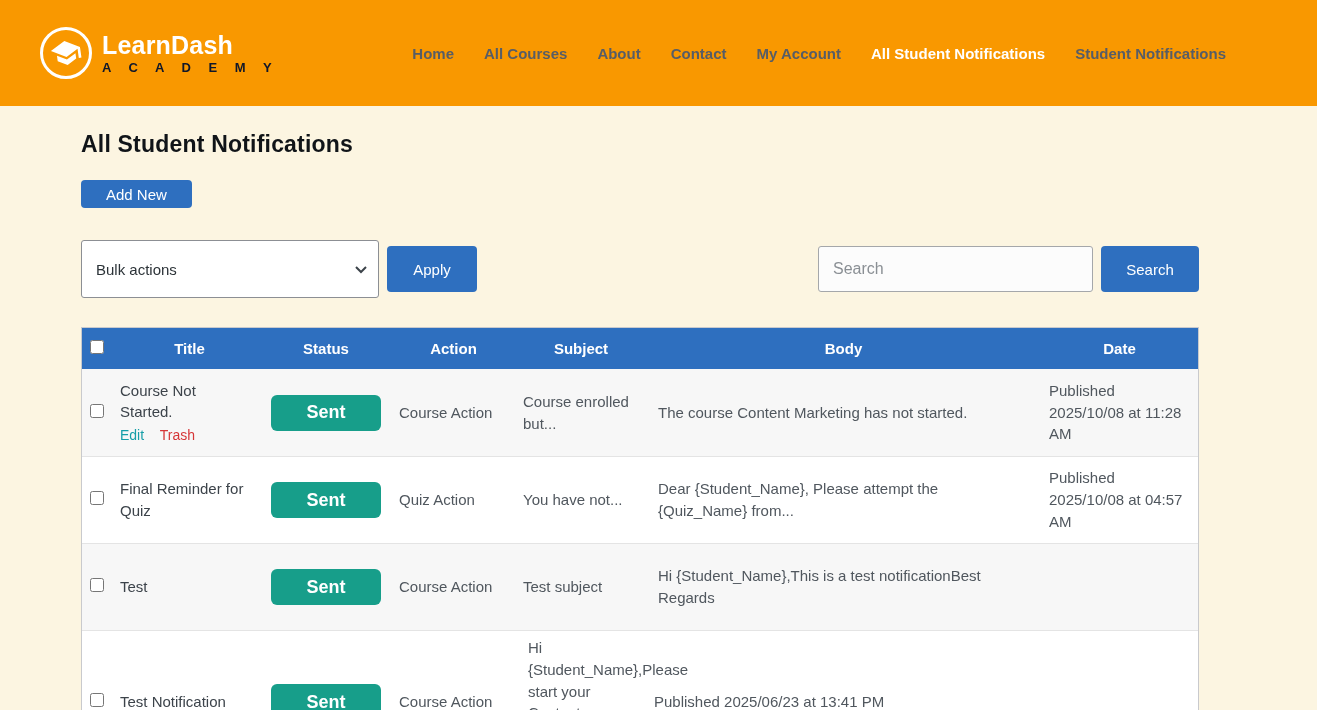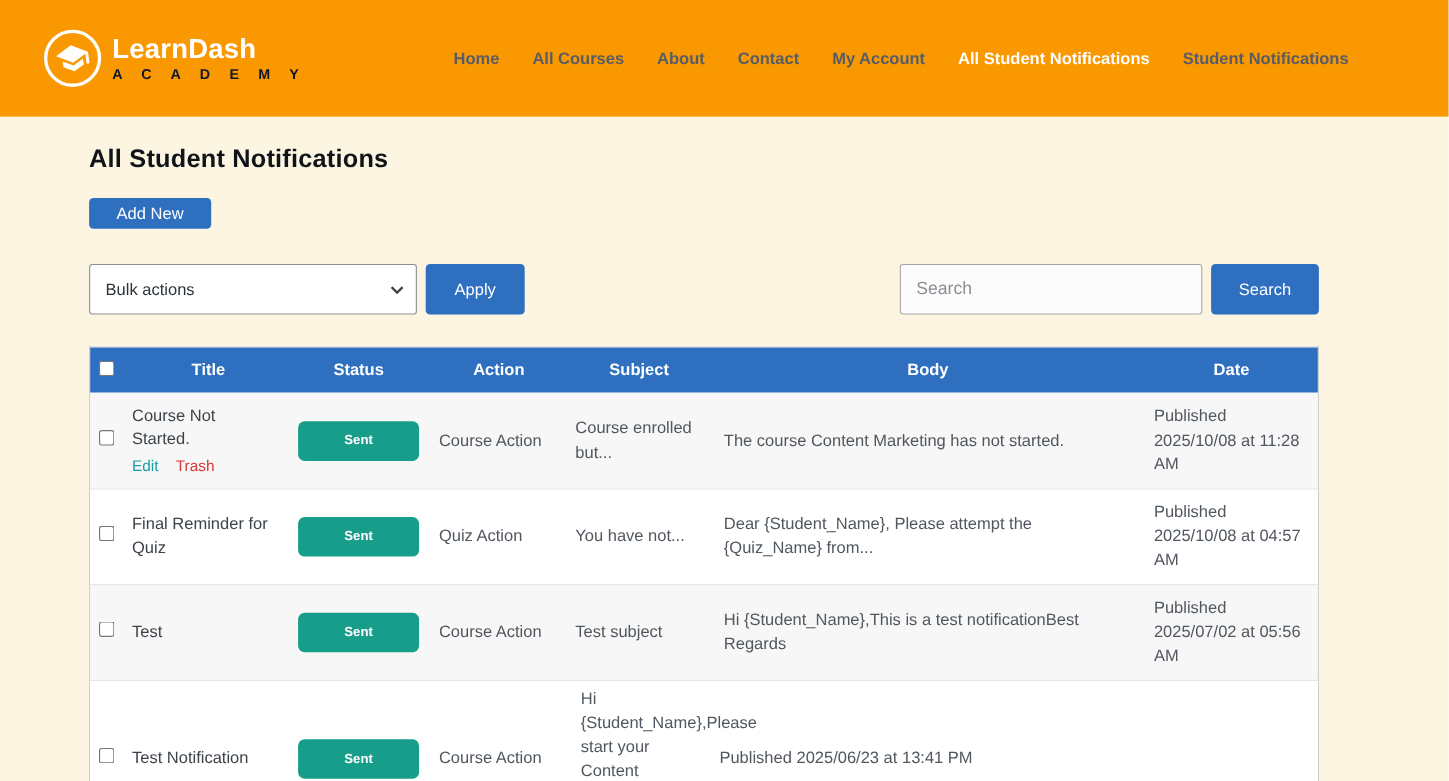--- a/index.html
+++ b/index.html
@@ -64,21 +64,21 @@
     cursor: pointer;
   }
   .add-new-btn { margin-top: 22px; height: 28px; padding: 0 25px; }
 
   .controls {
     margin-top: 32px;
     width: 1118px;
     display: flex;
     align-items: center;
   }
-  .select-wrap { position: relative; width: 298px; height: 46px; }
+  .select-wrap { position: relative; width: 298px; height: 58px; }
   .select-wrap select {
     appearance: none;
     -webkit-appearance: none;
     width: 100%; height: 100%;
     background: #ffffff;
     border: 1px solid #8c8f94;
     border-radius: 3px;
     font-family: inherit;
     font-size: 15px;
     color: #2c3338;
@@ -151,21 +151,21 @@
   .row-actions .edit-link { color: #169ea8; margin-right: 12px; }
   .row-actions .trash-link { color: #d63638; }
   .cell-status { display: flex; justify-content: center; }
   .pill {
     display: inline-flex;
     align-items: center;
     justify-content: center;
     width: 110px; height: 36px;
     background: #179e8a;
     color: #ffffff;
-    font-size: 12px;
+    font-size: 18px;
     font-weight: 700;
     border-radius: 6px;
   }
   .cell-action { padding-left: 8px; }
   .cell-subject { padding: 6px 10px 6px 7px; }
   .cell-body { padding: 6px 14px 6px 12px; }
   .cell-date { padding: 6px 10px 6px 8px; }
 </style>
 </head>
 <body>
@@ -273,21 +273,20 @@
     <div class="td cell-title">
       <div>Test</div>
 
     </div>
     <div class="td cell-status">
       <span class="pill">Sent</span>
     </div>
     <div class="td cell-action">Course Action</div>
     <div class="td cell-subject">Test subject</div>
     <div class="td cell-body">Hi {Student_Name},This is a test notificationBest Regards</div>
-    <div class="td cell-date">Published 2025/07/02 at 05:56 AM</div>
   </div>
 
   <div class="tr">
     <div class="td cell-check">
       <input type="checkbox" style="">
     </div>
     <div class="td cell-title">
       <div>Test Notification</div>
 
     </div>

